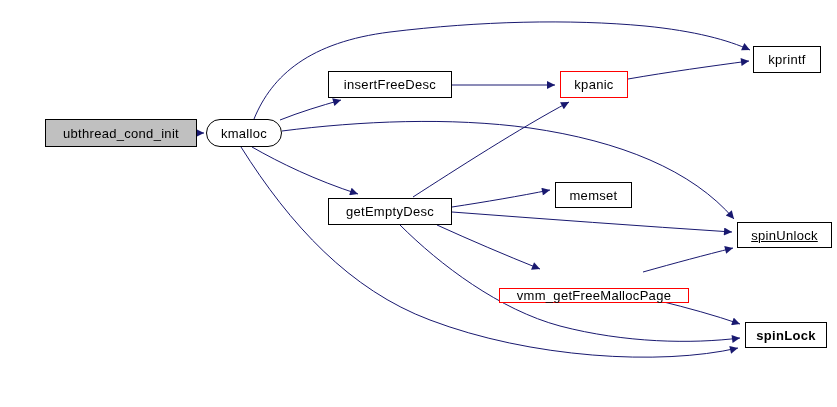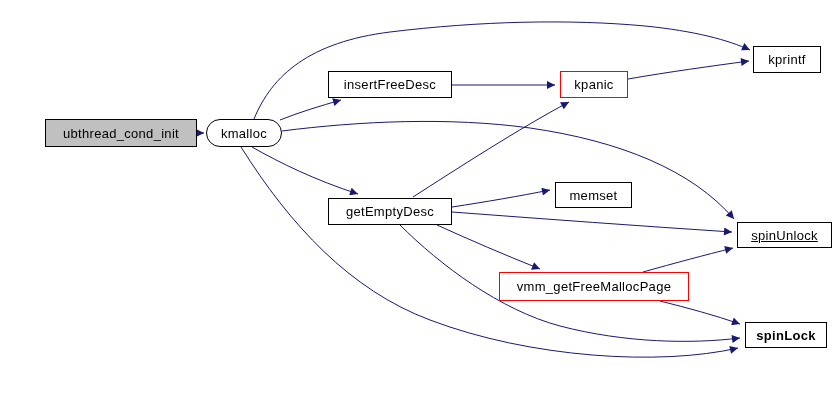--- a/index.html
+++ b/index.html
@@ -102,21 +102,21 @@
   </div>
 
   <div class="node" style="left:555px; top:173px; width:77px; height:26px;margin-top:9px;">
     <span>memset</span>
   </div>
 
   <div class="node" style="left:737px; top:222px; width:95px; height:26px;text-decoration:underline;">
     <span>spinUnlock</span>
   </div>
 
-  <div class="node highlight" style="left:499px; top:272px; width:190px; height:29px;">
+  <div class="node highlight" style="left:499px; top:288px; width:190px; height:15px;">
     <span>vmm_getFreeMallocPage</span>
   </div>
 
   <div class="node" style="left:745px; top:322px; width:82px; height:26px;font-weight:bold;">
     <span>spinLock</span>
   </div>
 
 </div>
 
 </body></html>

